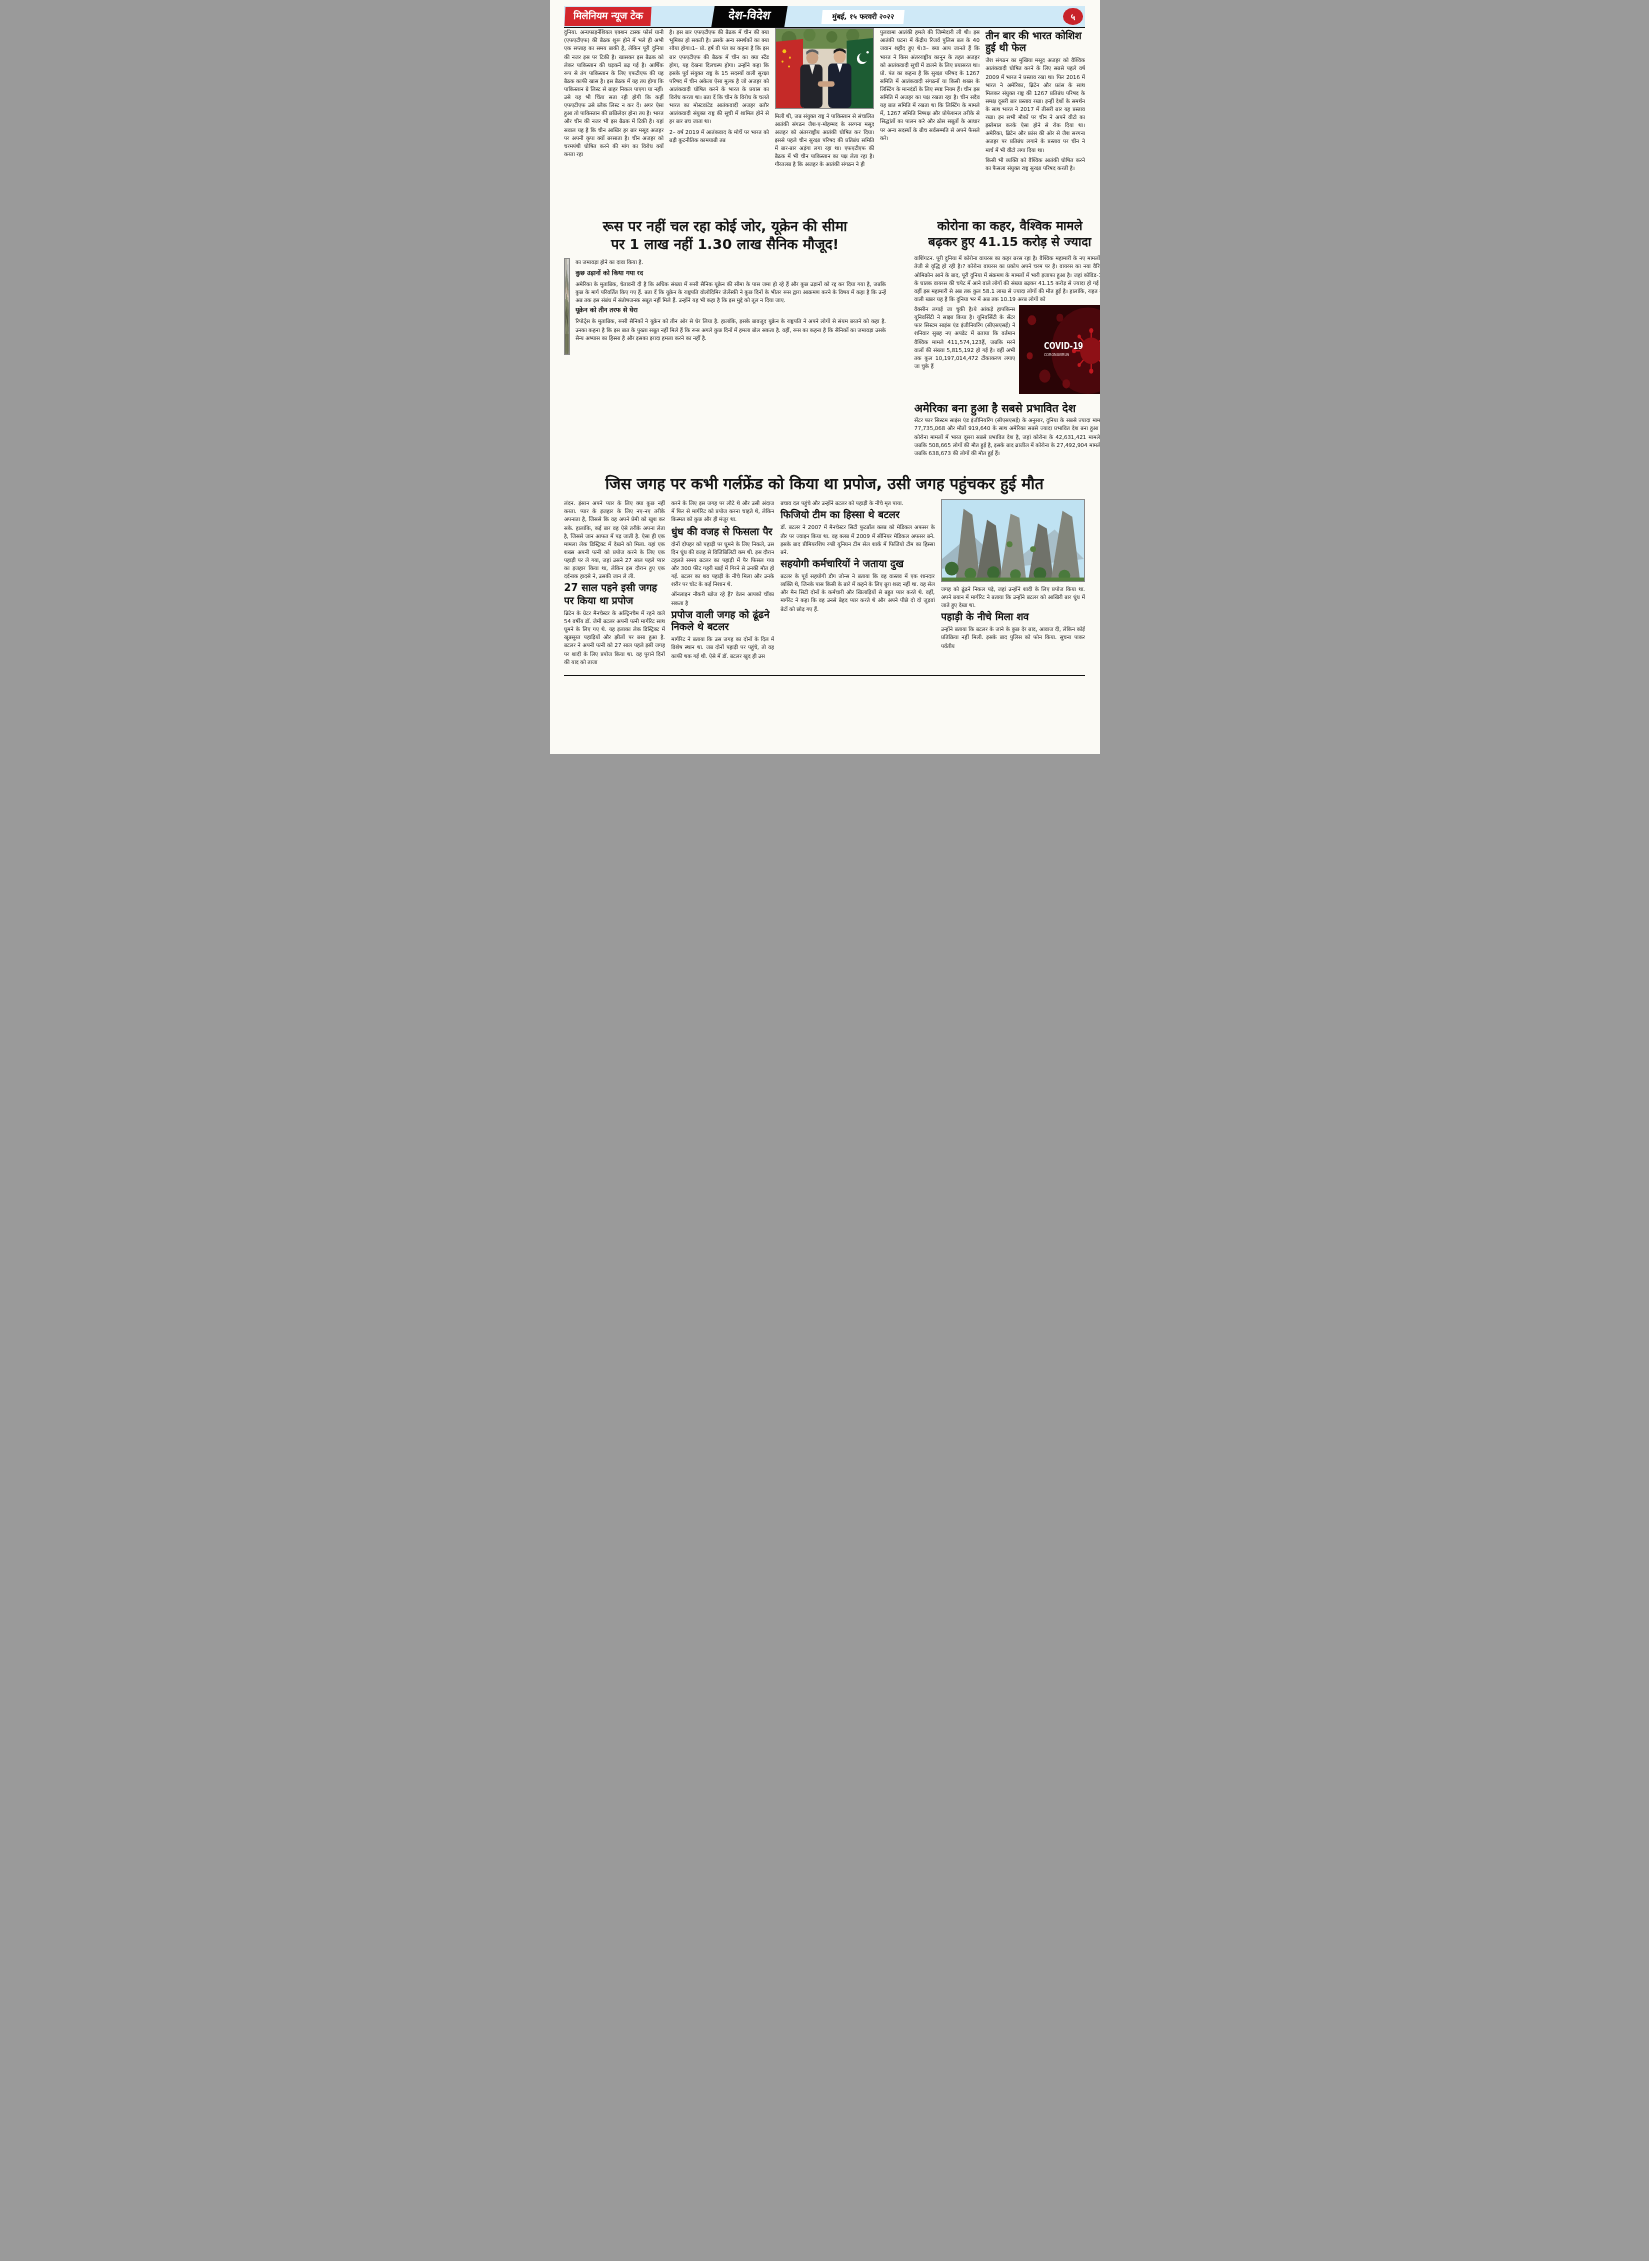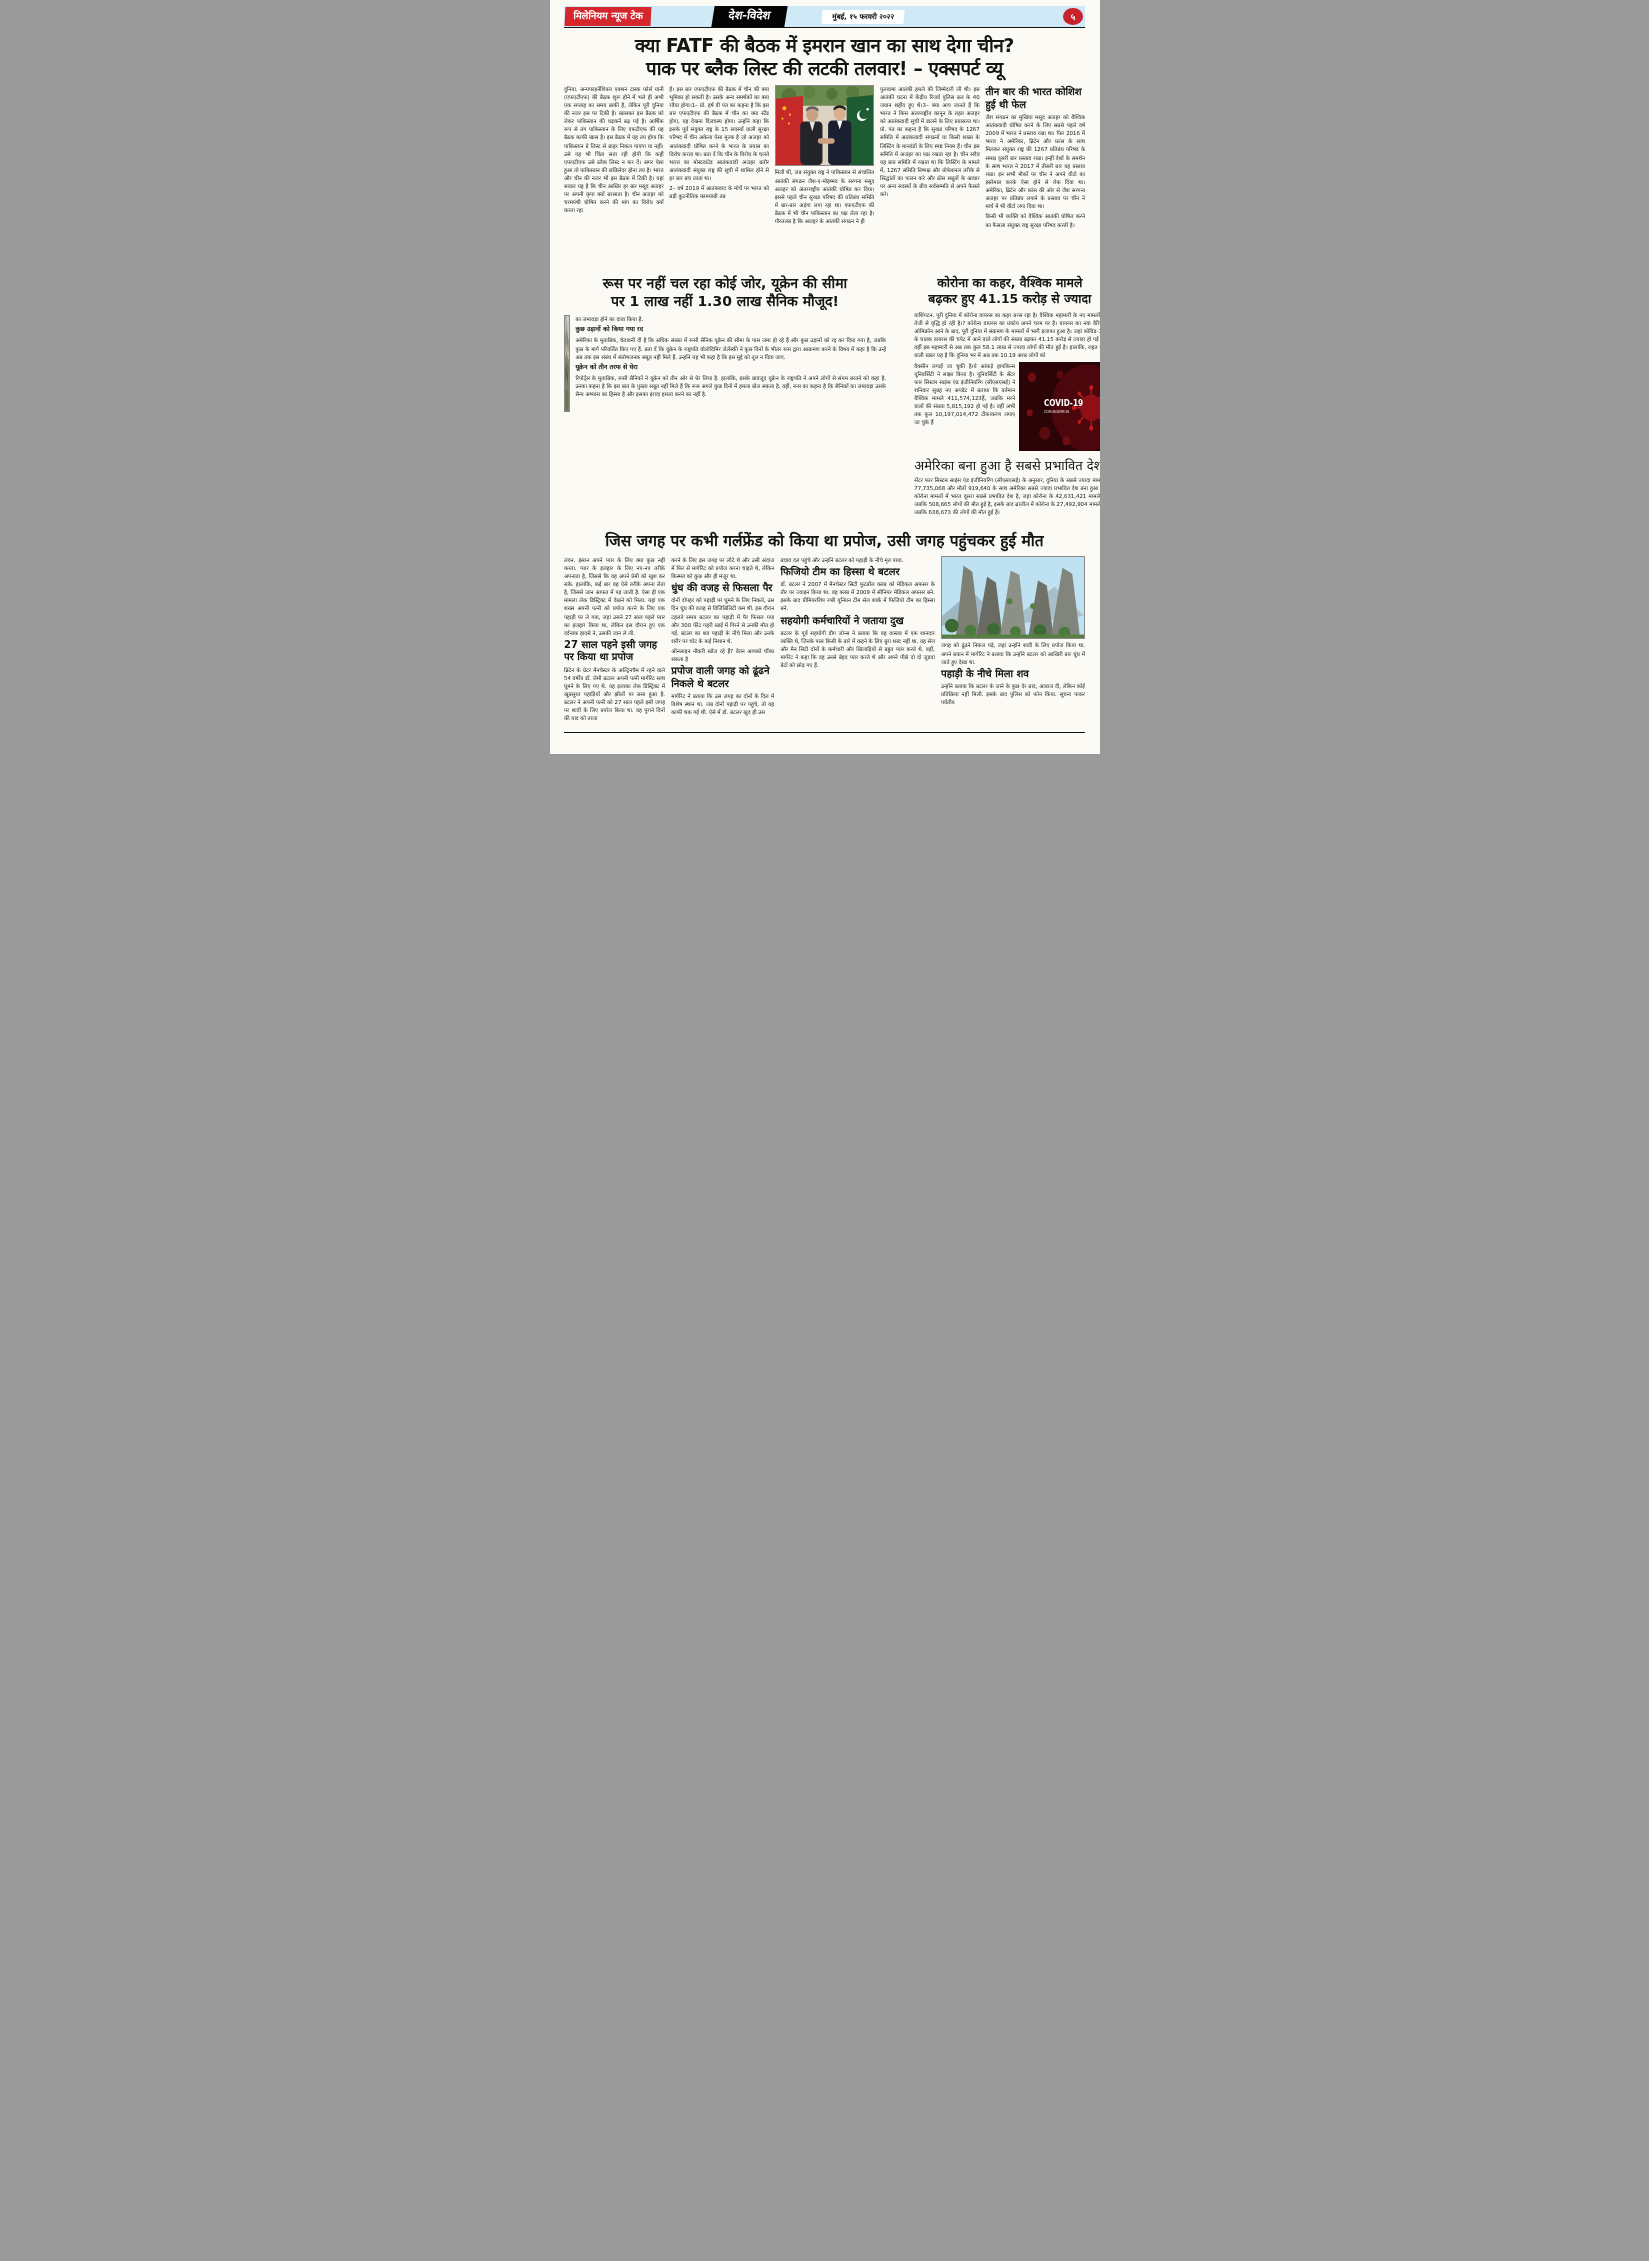--- a/index.html
+++ b/index.html
@@ -43,21 +43,21 @@
   .r-photo{grid-column:1/3;grid-row:1;height:97px;}
   .r-col3{grid-column:3;grid-row:1/3;height:211px;}
   .r-col1,.r-col2{grid-row:2;height:110px;}
   .r-col1,.r-col2,.r-col3{font-size:5.4px;line-height:1.5;text-align:justify;overflow:hidden;}
   .r-col1 p,.r-col2 p,.r-col3 p{margin:0 0 2.1px;}
   .r-col2 h3,.r-col3 h3{margin:1px 0 1.6px;font-size:6.4px;font-weight:bold;text-align:left;}
   .a3-intro{font-size:5.4px;line-height:1.5;text-align:justify;margin:1px 0 2.1px;}
   .a3-mid{display:flex;gap:4.1px;}
   .a3-subcol{width:54%;font-size:5.4px;line-height:1.5;text-align:justify;overflow:hidden;height:89px;}
   .covid-fig{width:46%;height:89px;border:none;background:#fdba74;}
-  .a3-h{font-size:13px;font-weight:normal;margin:3.1px 0 1.6px;}
+  .a3-h{font-size:11px;font-weight:bold;margin:3.1px 0 1.6px;}
   .a3-p2{font-size:5.4px;line-height:1.5;text-align:justify;margin:0;}
   
   .art4{margin-top:5px;}
   .cols4{display:flex;gap:6.2px;}
   .c4-1{flex:0 0 101px;}
   .c4-2{flex:0 0 103px;}
   .c4-3{flex:0 0 144px;}
   .c4-4{flex:1;}
   .cols4 .ncol{height:172px;}
   .bottom-rule{border:none;border-top:1.6px solid #111;margin:4.1px 0 0;}
@@ -76,24 +76,20 @@
     </div>
     <div class="date-box">
       <span>मुंबई, १५ फरवरी २०२२</span>
     </div>
     <div class="page-circle">
       <span>५</span>
     </div>
   </header>
 
   <section class="art1">
-    <h1 class="main-hl">
-      <span>क्या FATF की बैठक में इमरान खान का साथ देगा चीन?</span>
-      <span>पाक पर ब्लैक लिस्ट की लटकी तलवार! – एक्सपर्ट व्यू</span>
-    </h1>
     <div class="cols cols5">
       <div class="ncol">
         <p>दुनिया. अन्यफाइनेंशियल एक्शन टास्क फोर्स यानी (एफएटीएफ) की बैठक शुरू होने में भले ही अभी एक सप्ताह का समय बाकी है, लेकिन पूरी दुनिया की नजर इस पर टिकी है। खासकर इस बैठक को लेकर पाकिस्तान की धड़कनें बढ़ गई है। आर्थिक रूप से तंग पाकिस्तान के लिए एफटीएफ की यह बैठक काफी खास है। इस बैठक में यह तय होगा कि पाकिस्तान ग्रे लिस्ट से बाहर निकल पाएगा या नहीं। उसे यह भी चिंता सता रही होगी कि कहीं एफएटीएफ उसे ब्लैक लिस्ट न कर दें। अगर ऐसा हुआ तो पाकिस्तान की छछिलेदर होना तय है। भारत और चीन की नजर भी इस बैठक में टिकी है। यहां सवाल यह है कि चीन आखिर हर बार मसूद अजहर पर अपनी कृपा क्यों बरसाता है। चीन अजहर को चरमपंथी घोषित करने की मांग का विरोध क्यों करता रहा</p>
       </div>
       <div class="ncol">
         <p>है। इस बार एफएटीएफ की बैठक में चीन की क्या भूमिका हो सकती है। उसके अन्य समर्थकों का क्या रवैया होगा।1– प्रो. हर्ष वी पंत का कहना है कि इस बार एफएटीएफ की बैठक में चीन का क्या स्टैंड होगा, यह देखना दिलचस्प होगा। उन्होंने कहा कि इसके पूर्व संयुक्त राष्ट्र के 15 सदस्यों वाली सुरक्षा परिषद में चीन अकेला ऐसा मुल्क है जो अजहर को आतंकवादी घोषित करने के भारत के प्रयास का विरोध करता था। बता दें कि चीन के विरोध के चलते भारत का मोस्टवांटेड आतंकवादी अजहर बतौर आतंकवादी संयुक्त राष्ट्र की सूची में शामिल होने से हर बार बच जाता था।</p>
         <p>2– वर्ष 2019 में आतंकवाद के मोर्चे पर भारत को बड़ी कूटनीतिक कामयाबी तब</p>
       </div>
       <div class="ncol">
         <figure class="fig" style="height:81px">

